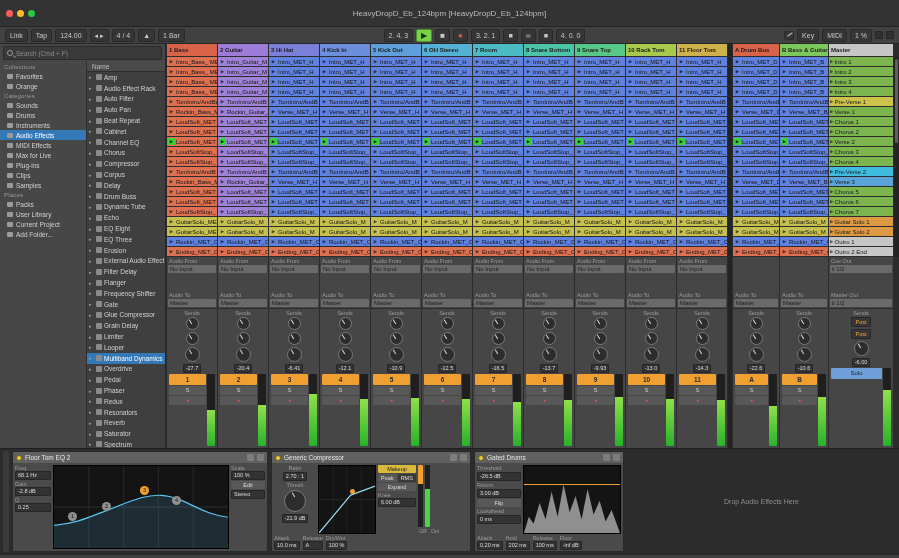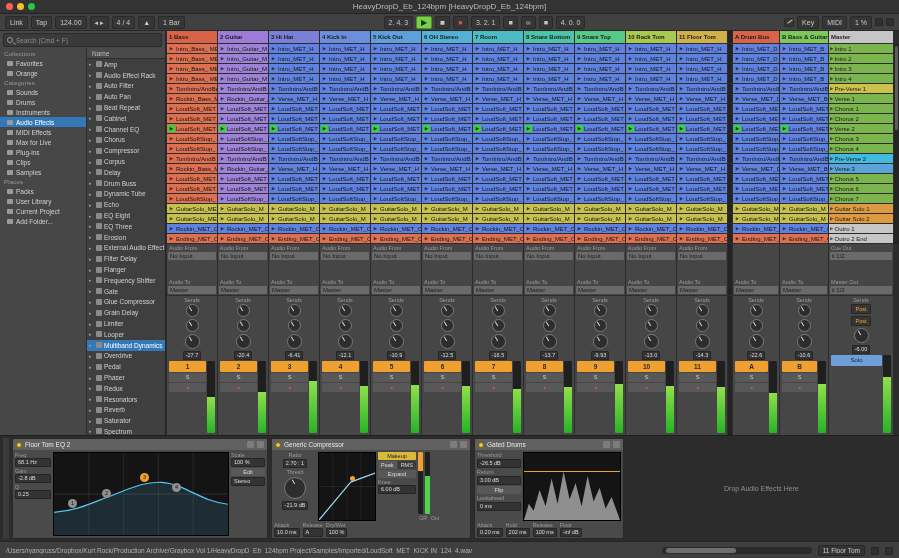--- a/index.html
+++ b/index.html
@@ -1,18 +1,18 @@
 <!DOCTYPE html>
 <html><head>
 <meta charset="utf-8">
 <style>
 *{margin:0;padding:0;box-sizing:border-box}
 html,body{width:899px;height:558px;overflow:hidden;background:#3c3c3c;font-family:"Liberation Sans",sans-serif}
 
-.titlebar{height:14px;background:#333;display:flex;align-items:center;position:relative;border-bottom:1px solid #232323}
+.titlebar{height:27px;background:#333;display:flex;align-items:center;position:relative;border-bottom:1px solid #232323}
 .traffic{display:flex;gap:4px;margin-left:6px;z-index:2}
 .tl{width:7px;height:7px;border-radius:50%;display:inline-block}
 .tl.r{background:#ff5f57}.tl.y{background:#febc2e}.tl.g{background:#28c840}
 .title-text{position:absolute;left:0;right:0;text-align:center;font-size:8px;color:#bcbcbc}
 
 .transport{height:17px;background:#414141;display:flex;align-items:center;gap:3px;padding:0 5px;font-size:7px;color:#c8c8c8;border-bottom:1px solid #262626}
 .tbox{background:#363636;border:1px solid #2a2a2a;border-radius:2px;padding:1px 4px;line-height:9px;white-space:nowrap}
 .tsep{flex:1}
 .tglyph{font-size:8px;line-height:9px}
 .play-on{color:#12370f;background:#77d14a;border-color:#4d8f2e}

